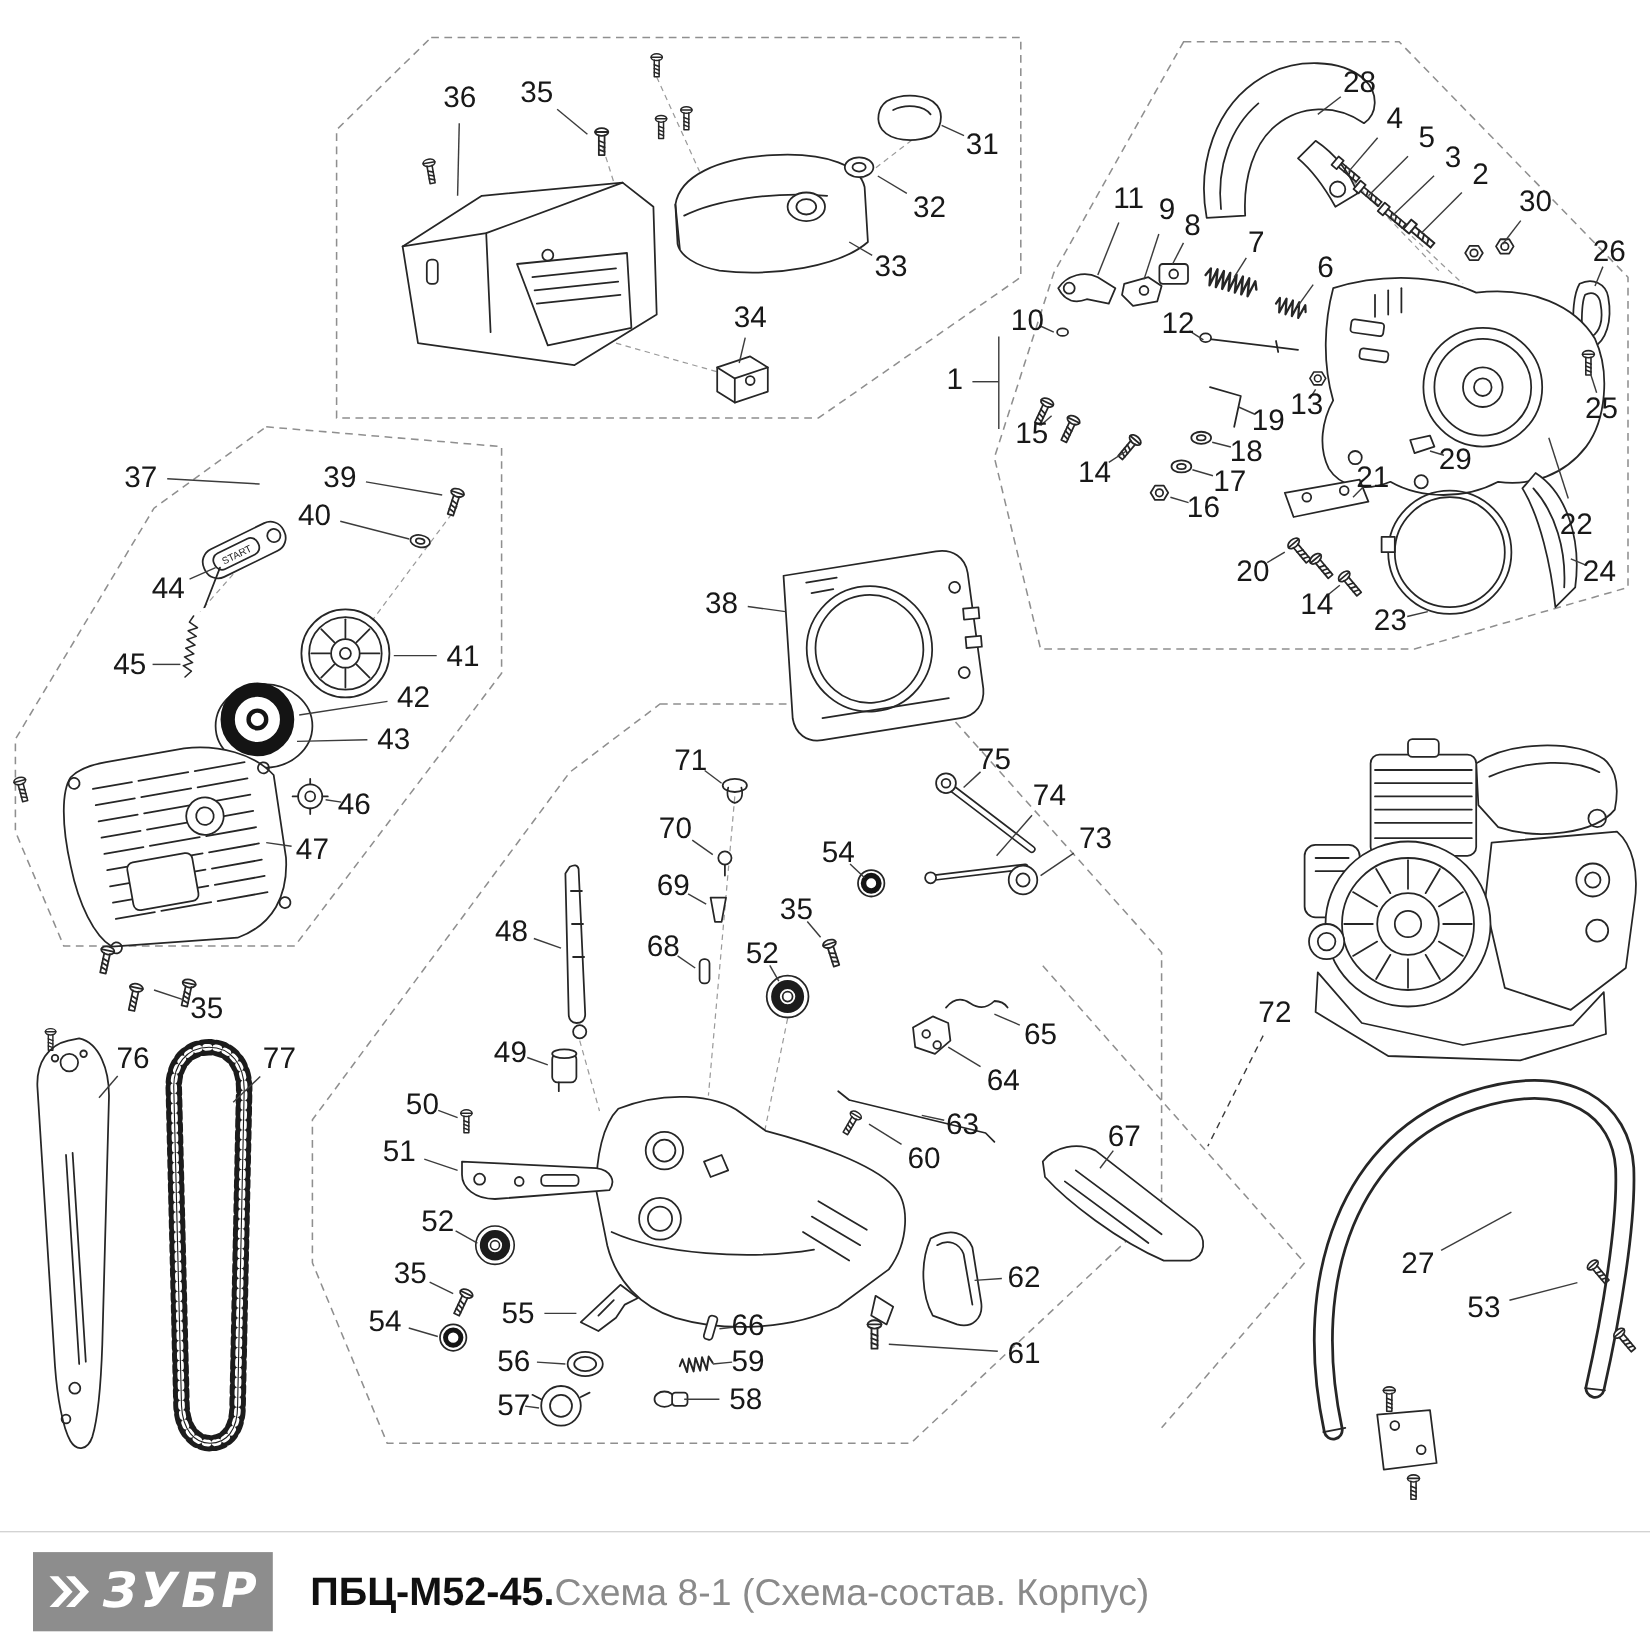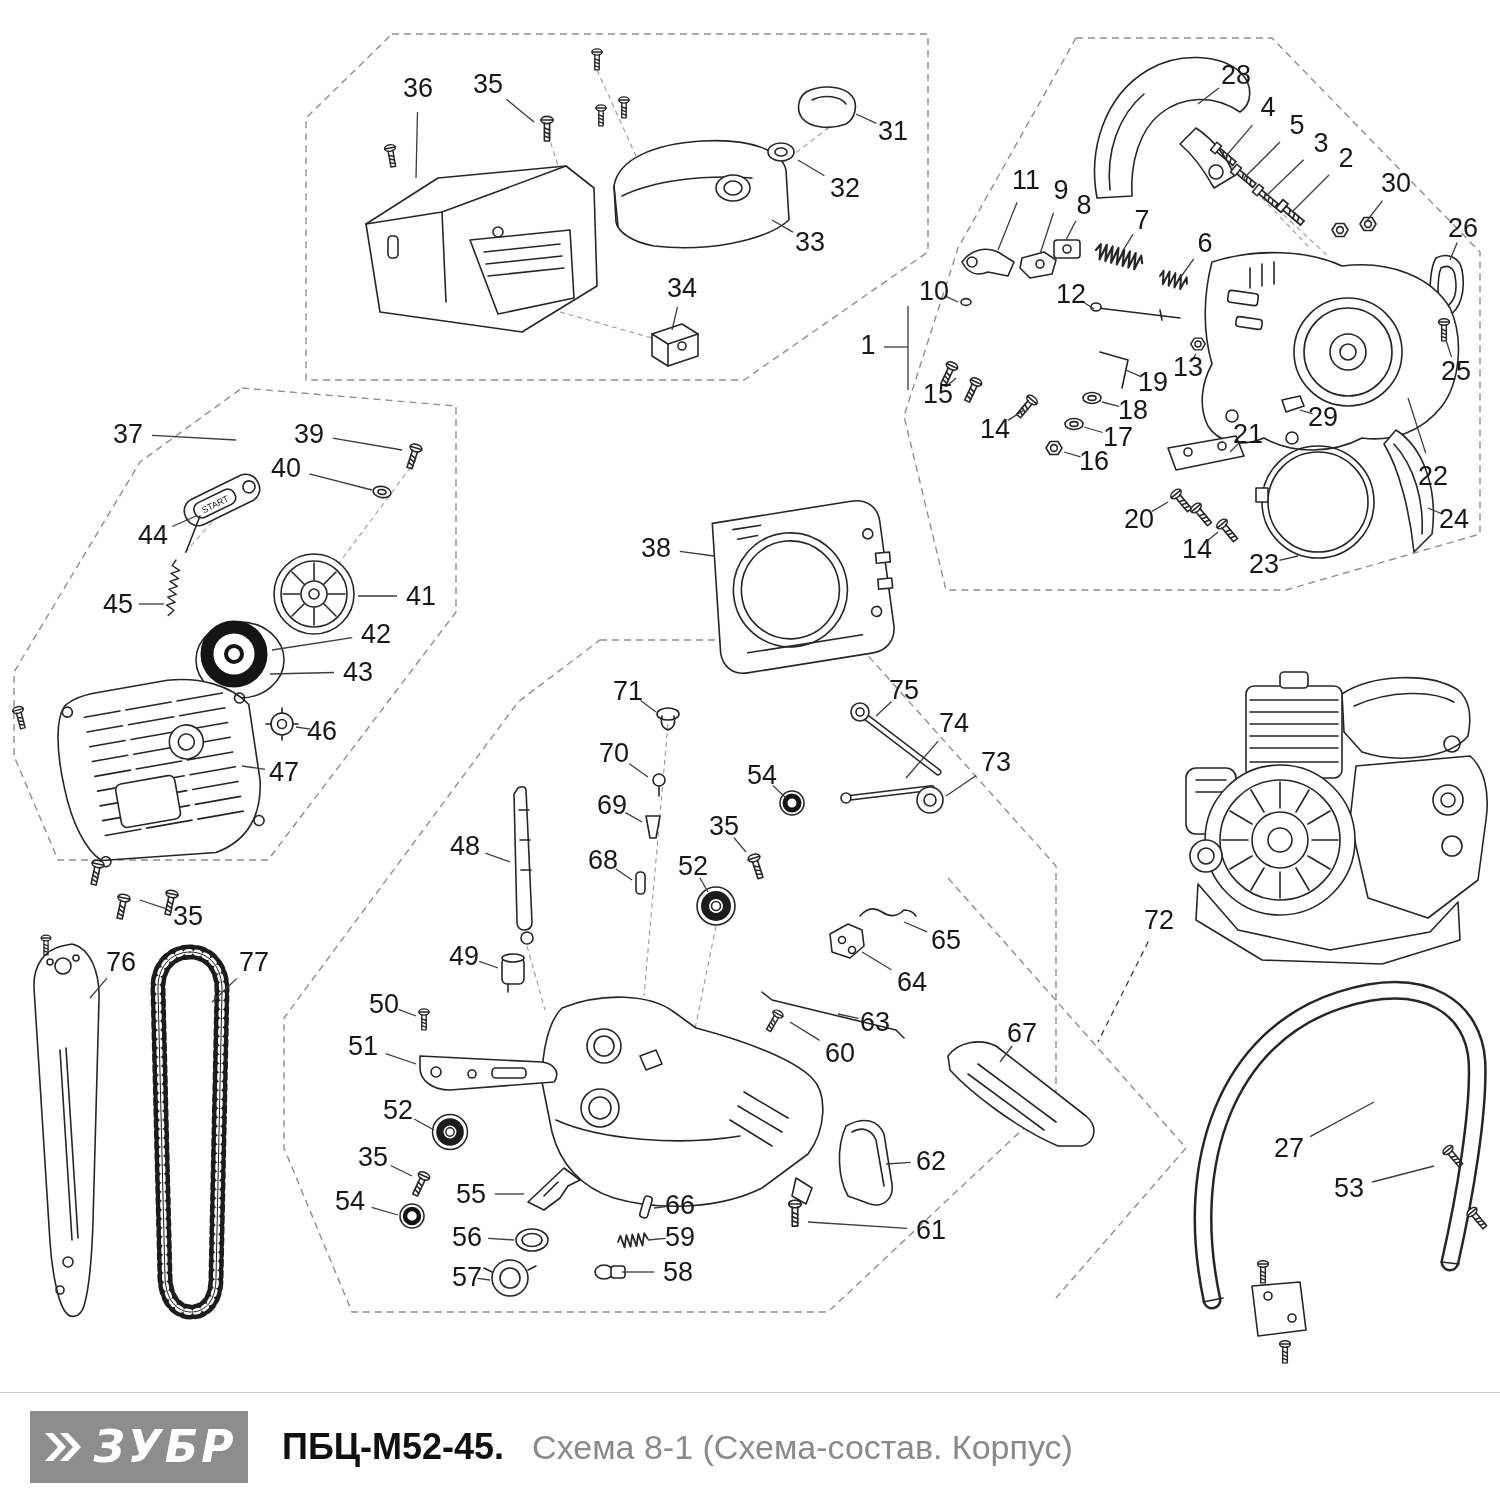--- a/index.html
+++ b/index.html
@@ -7,21 +7,21 @@
         font-family:"Liberation Sans",sans-serif;}
   #diagram-svg{position:absolute;left:0;top:0;}
   .footer{position:absolute;left:0;top:1392px;width:1500px;height:108px;
           border-top:1px solid #c9c9c9;display:flex;align-items:center;
           padding-left:30px;box-sizing:border-box;background:#fff;gap:34px;}
   .logo{width:218px;height:72px;background:#8d8d8d;display:flex;align-items:center;
         justify-content:center;gap:10px;flex:0 0 auto;}
   .logo-text{color:#fff;font-weight:bold;font-style:italic;font-size:44px;
              letter-spacing:3px;font-family:"DejaVu Sans",sans-serif;}
   .caption{font-size:34px;color:#8a8a8a;white-space:nowrap;}
-  .model{font-weight:bold;font-size:36px;color:#101010;margin-right:28px;}
+  .model{font-weight:bold;font-size:36px;color:#101010;margin-right:0;}
 </style>
 </head>
 <body>
 
 <div id="page">
 
 <svg id="diagram-svg" width="1500" height="1392" viewBox="0 0 1500 1392">
 
   <defs>
     <g id="screw">

